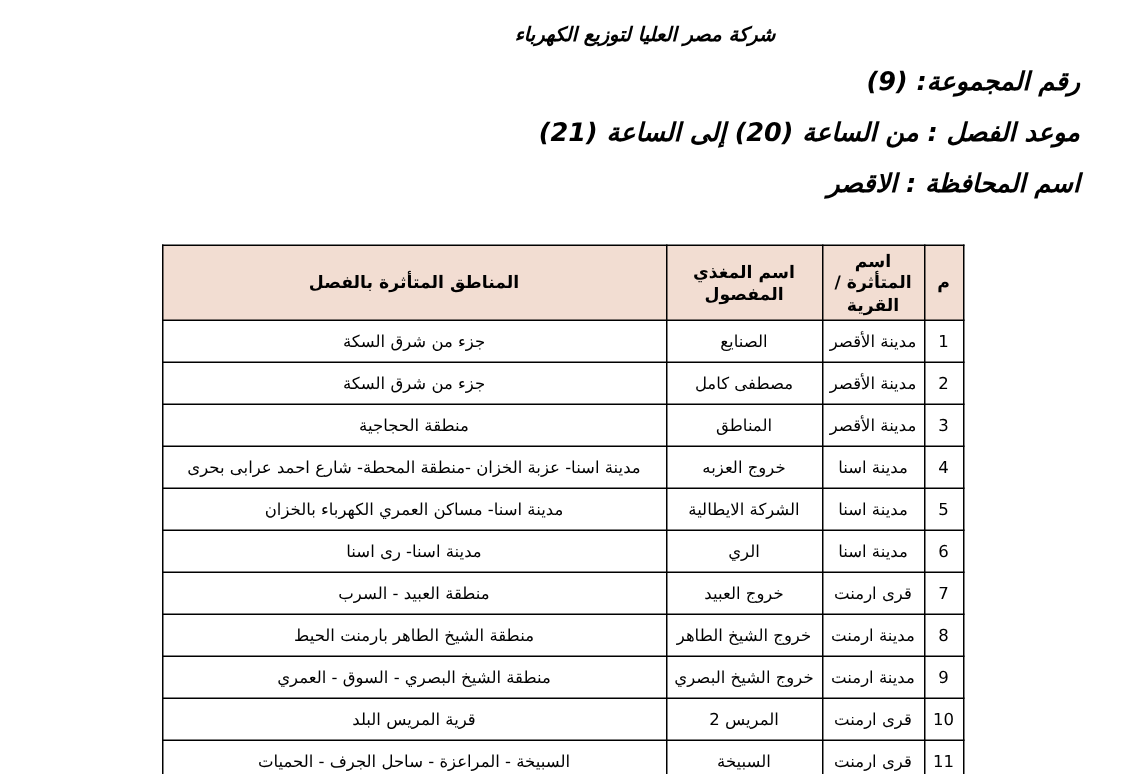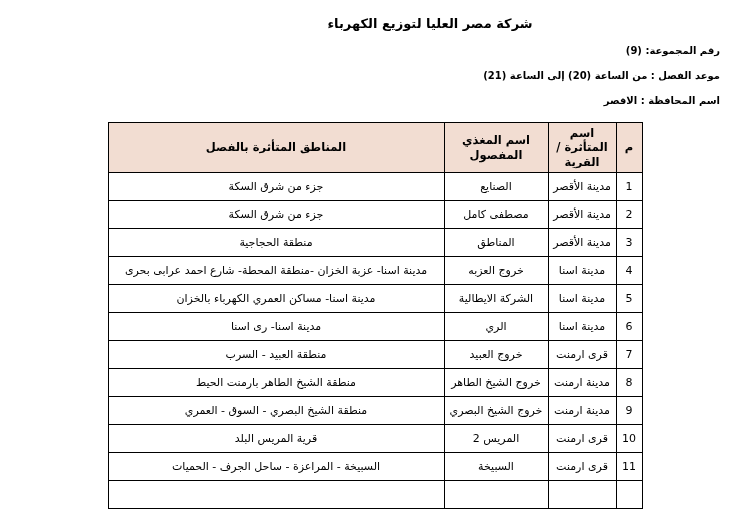--- a/index.html
+++ b/index.html
@@ -17,37 +17,38 @@
   .page {
     position: relative;
     width: 750px;
     height: 516px;
     box-sizing: border-box;
     padding: 10px 28px 0 28px;
   }
   .header-block {
     text-align: right;
     direction: rtl;
+    font-style: italic;
   }
   .doc-title {
     font-size: 13px;
     font-weight: bold;
     margin: 6px 0 14px 0;
     padding-left: 110px;
     text-align: center;
   }
   .meta-line {
-    font-size: 10px;
+    font-size: 17px;
     font-weight: bold;
     margin: 0 0 14px 0;
     text-align: right;
     padding-right: 2px;
   }
   .meta-line:last-of-type {
-    margin-bottom: 16px;
+    margin-bottom: 30px;
     text-align: right;
   }
   table.outage {
     border-collapse: collapse;
     width: 534px;
     margin: 0 auto 0 auto;
     margin-right: auto;
     margin-left: auto;
     table-layout: fixed;
     direction: rtl;

